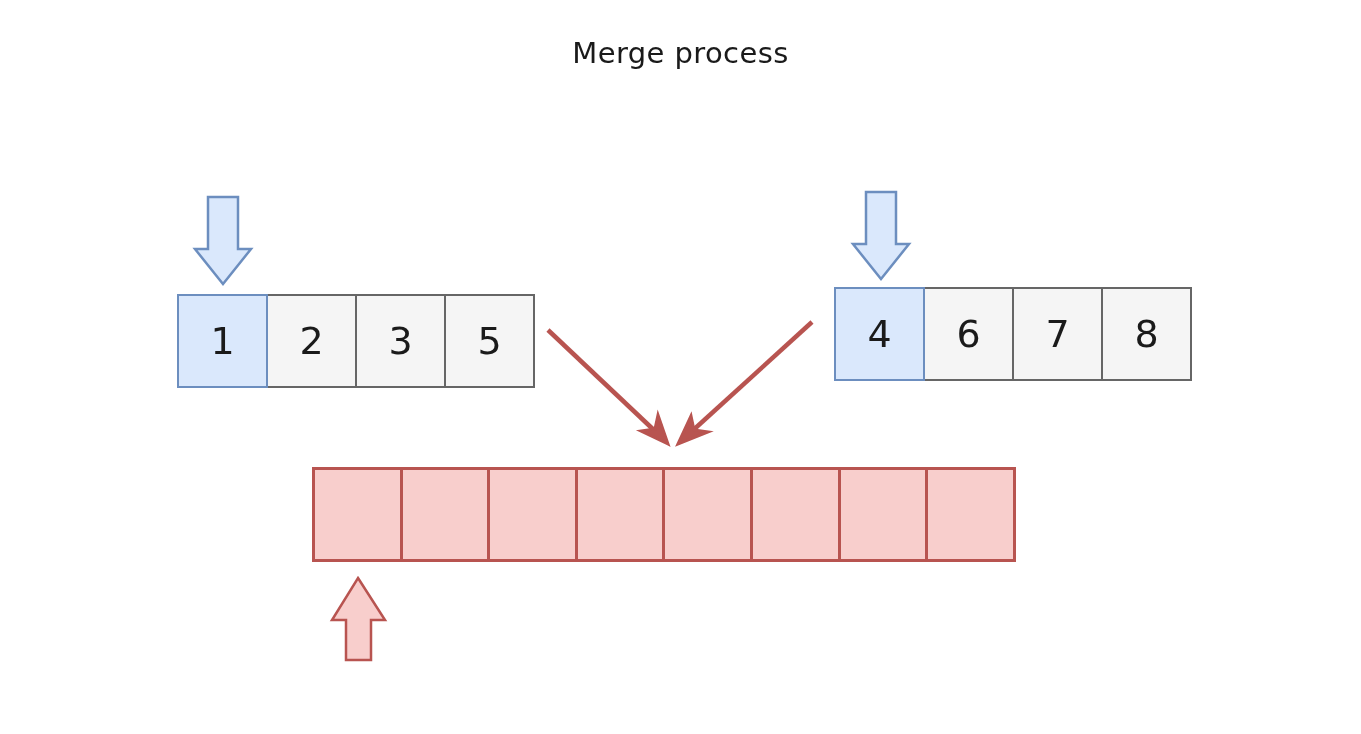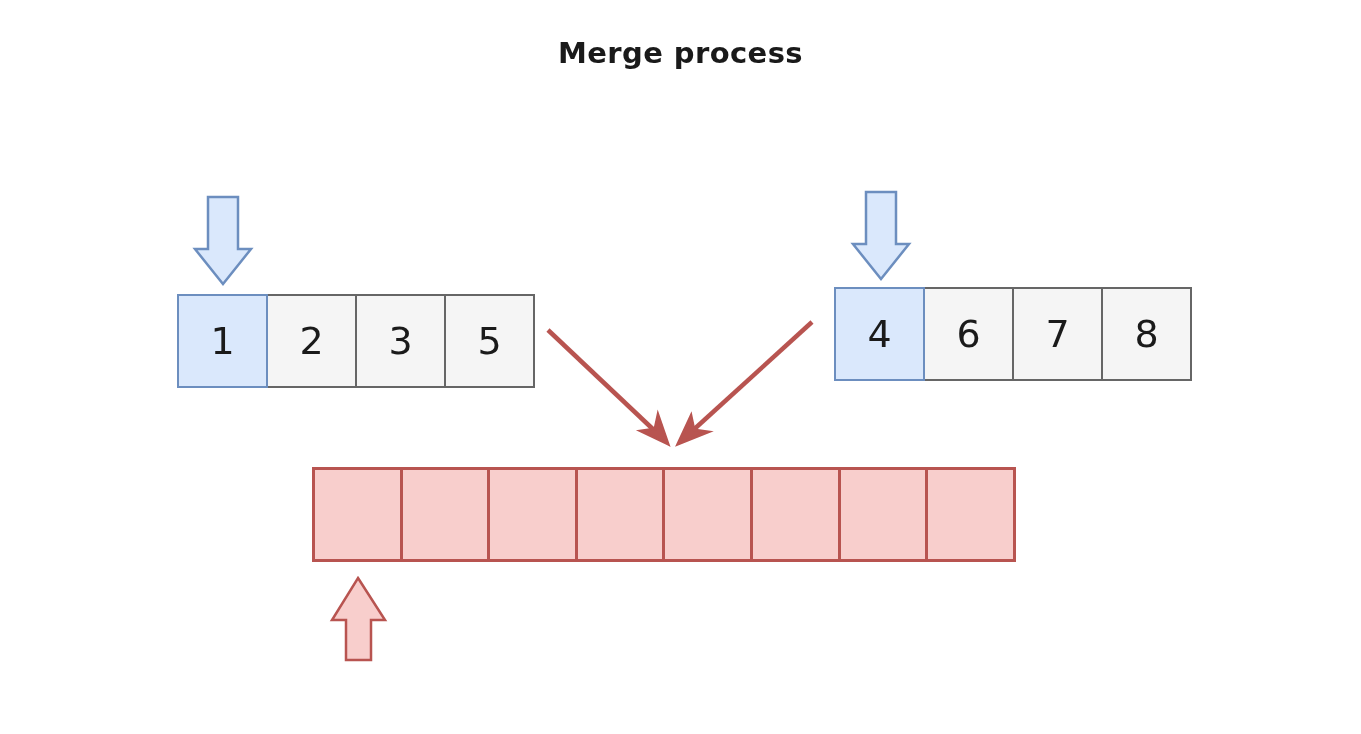--- a/index.html
+++ b/index.html
@@ -21,21 +21,21 @@
     height: 734px;
   }
   .title {
     position: absolute;
     left: 0;
     top: 36px;
     width: 1361px;
     text-align: center;
     font-family: "DejaVu Sans", sans-serif;
     font-size: 29px;
-    font-weight: 700;
+    font-weight: 400;
     color: #1a1a1a;
     letter-spacing: 0.4px;
     white-space: nowrap;
   }
   
   .array {
     position: absolute;
     display: flex;
     box-sizing: border-box;
   }

